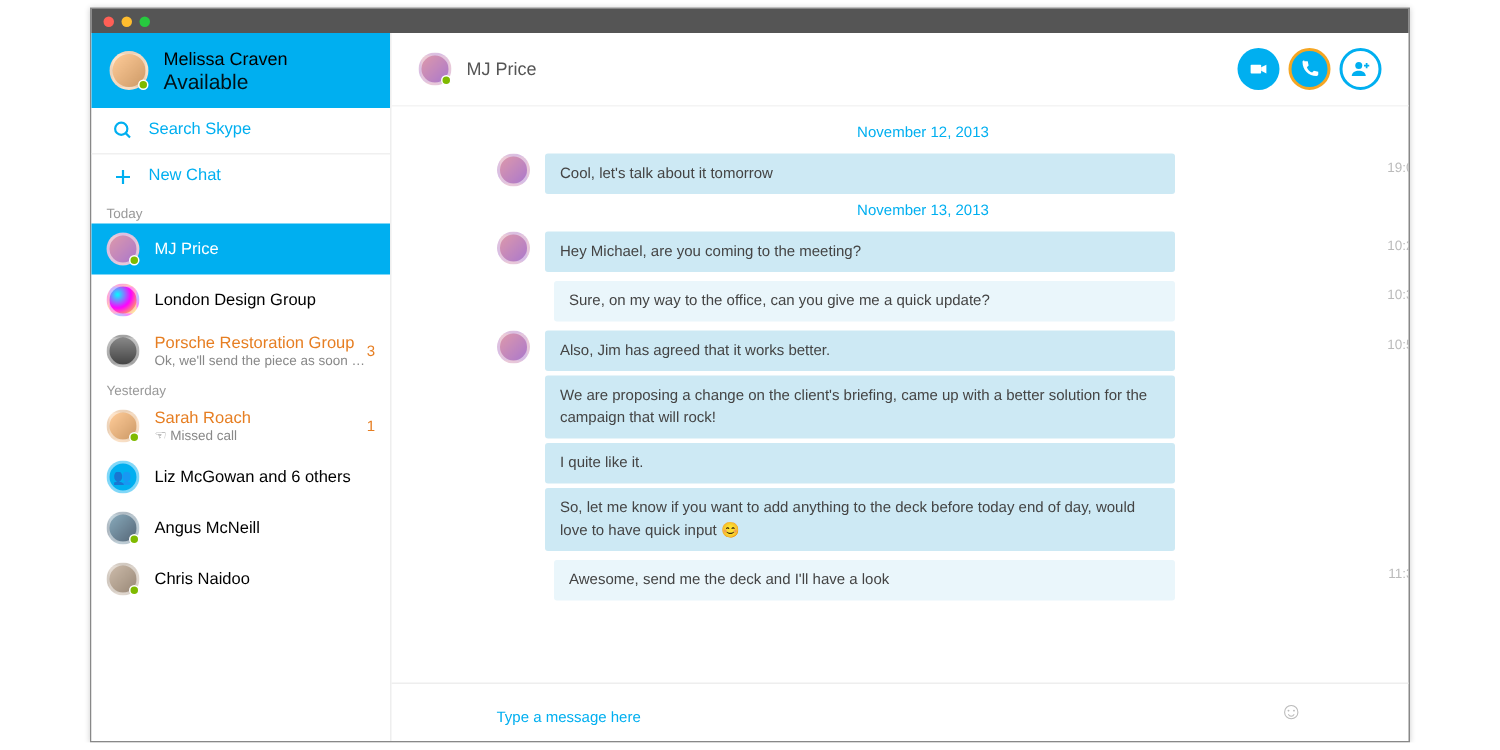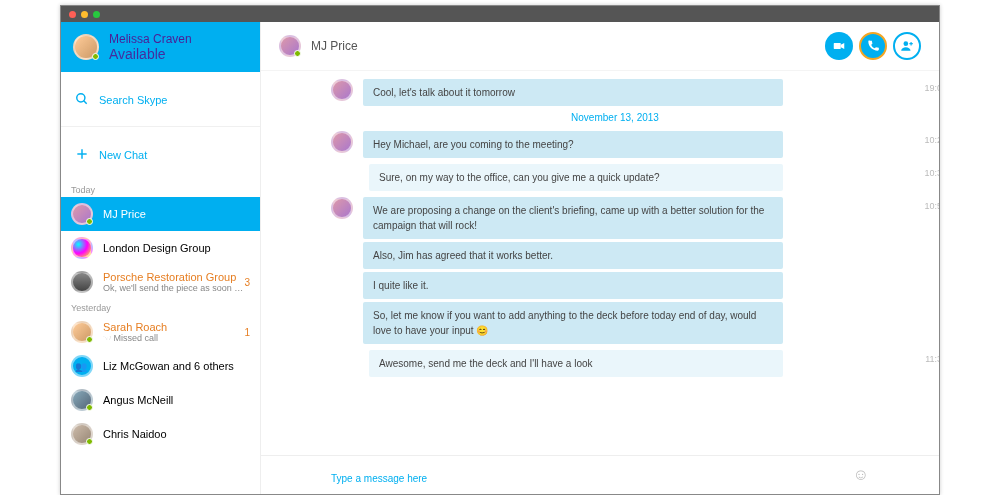--- a/index.html
+++ b/index.html
@@ -3,27 +3,27 @@
 <meta charset="utf-8">
 <style>
 *{box-sizing:border-box;margin:0;padding:0;font-family:"Segoe UI",Arial,sans-serif}
 body{background:#fff;display:flex;justify-content:center;align-items:flex-start}
 .window{width:880px;height:490px;margin-top:5px;border:1px solid #888;background:#fff;display:flex;flex-direction:column;box-shadow:0 0 4px rgba(0,0,0,.2)}
 .titlebar{height:16px;background:#555;display:flex;align-items:center;padding:0 8px;gap:5px}
 .tdot{width:7px;height:7px;border-radius:50%}
 .td-r{background:#ff5f56}.td-y{background:#ffbd2e}.td-g{background:#27c93f}
 .app{flex:1;display:flex;min-height:0}
 .sidebar{width:200px;background:#fff;display:flex;flex-direction:column;border-right:1px solid #eee}
-.profile{background:#00aff0;color:#4c1d95;padding:10px 12px;display:flex;align-items:center;gap:10px}
+.profile{background:#00aff0;color:#000000;padding:10px 12px;display:flex;align-items:center;gap:10px}
 .avatar{width:26px;height:26px;border-radius:50%;background:linear-gradient(135deg,#d7a,#97c);border:2px solid rgba(255,255,255,.5);position:relative}
 .avatar.sm{width:22px;height:22px}
 .presence{position:absolute;right:-2px;bottom:-2px;width:7px;height:7px;border-radius:50%;background:#7fba00;border:1px solid #fff}
 .profile-name{font-size:12px;font-weight:500}
 .profile-status{font-size:14px;opacity:.9}
-.sb-row{display:flex;align-items:flex-end;gap:10px;padding:20px 14px;font-size:11px;color:#00aff0;cursor:pointer}
+.sb-row{display:flex;align-items:flex-start;gap:10px;padding:8px 14px;font-size:11px;color:#00aff0;cursor:pointer}
 .sb-row.search{border-bottom:1px solid #f0f0f0}
 .icon{width:14px;height:14px;display:inline-flex;align-items:center;justify-content:center}
 .section-label{font-size:9px;color:#999;padding:4px 10px 2px}
 .contact{display:flex;align-items:center;gap:10px;padding:6px 10px;cursor:pointer;position:relative}
 .contact.active{background:#00aff0;color:#fff}
 .contact .name{font-size:11px}
 .contact .sub{font-size:9px;color:#888}
 .contact.orange .name{color:#e67e22}
 .badge{position:absolute;right:10px;font-size:10px;color:#e67e22}
 .av-colorful{background:radial-gradient(circle at 30% 30%,#0ff,#f0f,#ff0)}
@@ -175,20 +175,21 @@
                 <circle cx="10" cy="8" r="4"></circle>
                 <path d="M2 20c0-4 4-6 8-6s8 2 8 6"></path>
                 <line x1="19" y1="5" x2="19" y2="11" stroke="#00aff0" stroke-width="2"></line>
                 <line x1="16" y1="8" x2="22" y2="8" stroke="#00aff0" stroke-width="2"></line>
               </svg>
             </div>
         </div>
       </div>
 
       <div class="chat-body">
+        <div class="date-sep">November 12, 2013</div>
         <div class="msg-group">
           <div class="avatar sm av-ph1"></div>
           <div class="bubbles">
             <div class="bubble">Cool, let's talk about it tomorrow</div>
           </div>
           <div class="timestamp">19:02</div>
         </div>
 
         <div class="date-sep">November 13, 2013</div>
         <div class="msg-group">
@@ -200,24 +201,24 @@
         </div>
         <div class="msg-group me">
           <div class="bubbles">
             <div class="bubble me">Sure, on my way to the office, can you give me a quick update?</div>
           </div>
           <div class="timestamp">10:33</div>
         </div>
         <div class="msg-group">
           <div class="avatar sm av-ph1"></div>
           <div class="bubbles">
+            <div class="bubble">Also, Jim has agreed that it works better.</div>
             <div class="bubble">We are proposing a change on the client's briefing, came up with a better solution for the campaign that will rock!</div>
-            <div class="bubble">Also, Jim has agreed that it works better.</div>
             <div class="bubble">I quite like it.</div>
-            <div class="bubble">So, let me know if you want to add anything to the deck before today end of day, would love to have your input  😊</div>
+            <div class="bubble">So, let me know if you want to add anything to the deck before today end of day, would love to have quick input  😊</div>
           </div>
           <div class="timestamp">10:56</div>
         </div>
         <div class="msg-group me">
           <div class="bubbles">
             <div class="bubble me">Awesome, send me the deck and I'll have a look</div>
           </div>
           <div class="timestamp">11:34</div>
         </div>
       </div>

